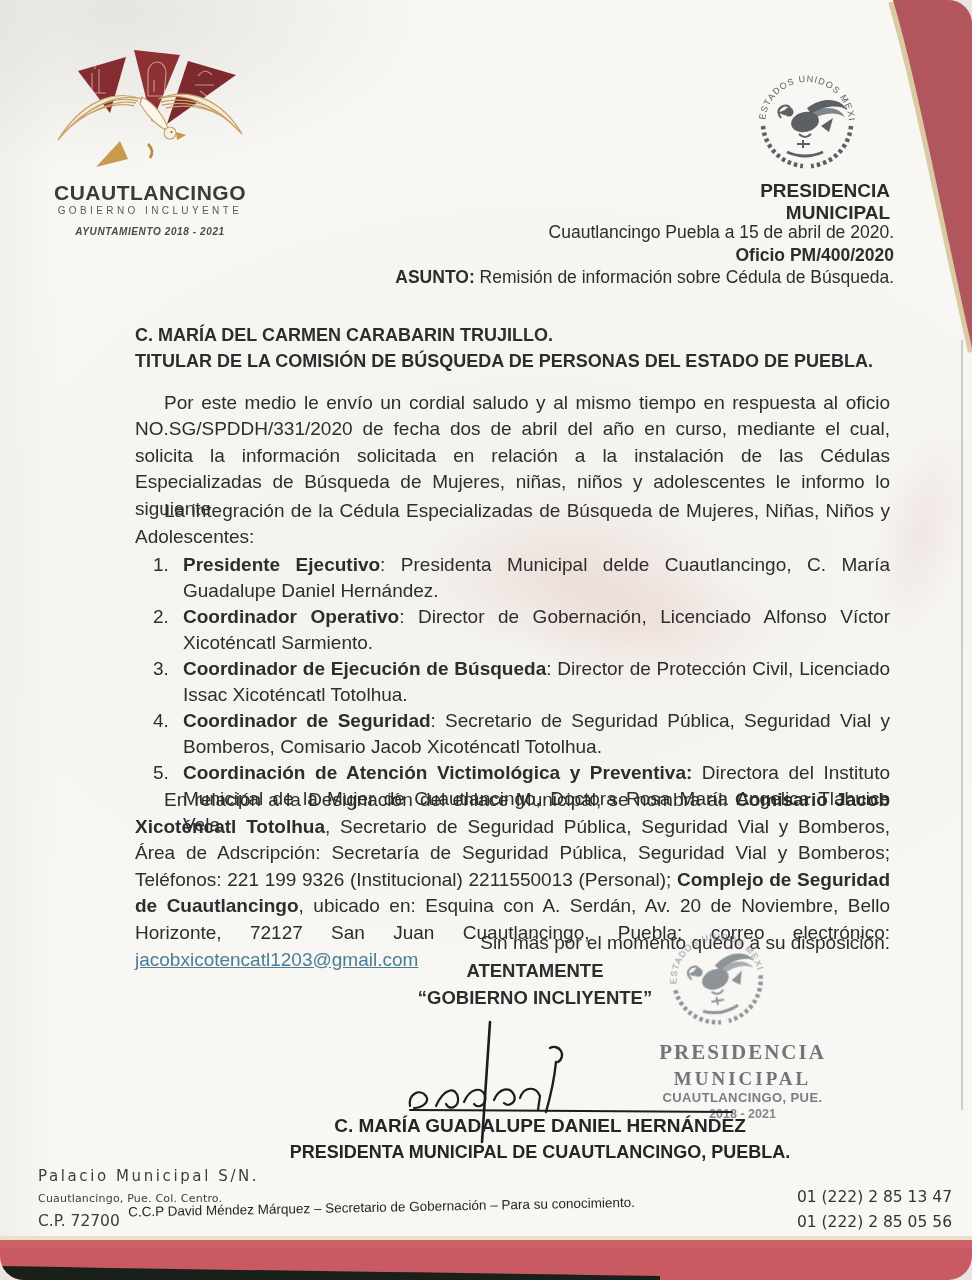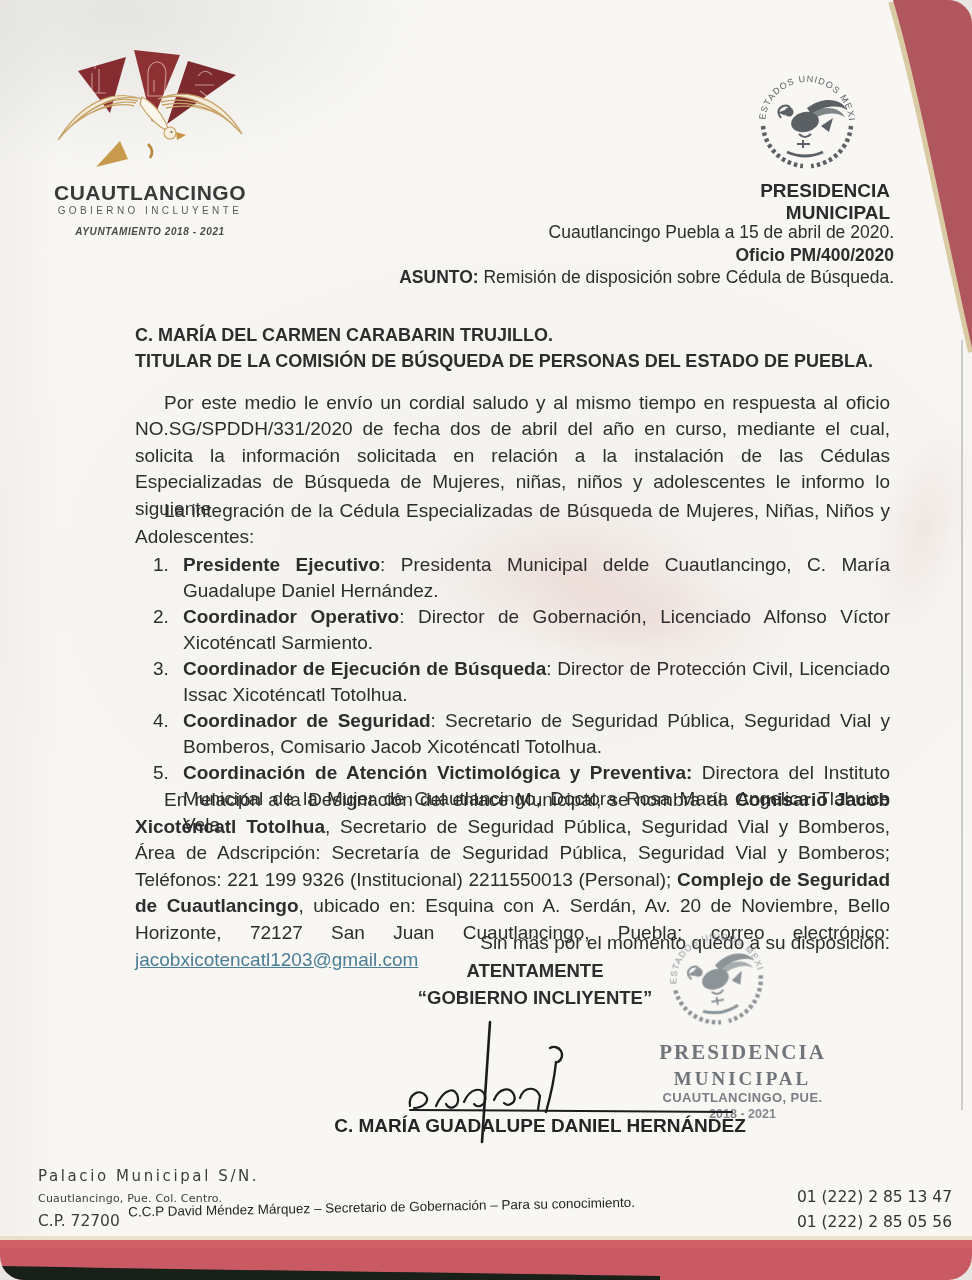--- a/index.html
+++ b/index.html
@@ -129,21 +129,21 @@
     <use href="#emblem"></use>
   </svg>
   <div class="abs office">
     <div>PRESIDENCIA</div>
     <div>MUNICIPAL</div>
   </div>
 
   <div class="abs hmeta">
     <div>Cuautlancingo Puebla a 15 de abril de 2020.</div>
     <div class="b">Oficio PM/400/2020</div>
-    <div><span class="b">ASUNTO:</span><span> Remisión de disposición sobre Cédula de Búsqueda.</span></div>
+    <div><span class="b">ASUNTO:</span><span> Remisión de información sobre Cédula de Búsqueda.</span></div>
   </div>
 
   <div class="abs copy addressee">
     <div>C. MARÍA DEL CARMEN CARABARIN TRUJILLO.</div>
     <div>TITULAR DE LA COMISIÓN DE BÚSQUEDA DE PERSONAS DEL ESTADO DE PUEBLA.</div>
   </div>
 
   <div class="abs copy p1 indent">Por este medio le envío un cordial saludo y al mismo tiempo en respuesta al oficio NO.SG/SPDDH/331/2020 de fecha dos de abril del año en curso, mediante el cual, solicita la información solicitada en relación a la instalación de las Cédulas Especializadas de Búsqueda de Mujeres, niñas, niños y adolescentes le informo lo siguiente</div>
   <div class="abs copy p2 indent">La integración de la Cédula Especializadas de Búsqueda de Mujeres, Niñas, Niños y Adolescentes:</div>
 
@@ -201,20 +201,21 @@
       <path d="M62,86 C68,72 80,70 83,80 C85,89 76,93 72,88" stroke-width="2.2"></path>
       <path d="M92,84 C97,72 108,70 112,79 C115,87 106,91 102,87" stroke-width="2.2"></path>
       <path d="M118,82 C122,70 134,70 138,80 L136,94" stroke-width="2.2"></path>
       <path d="M148,32 a8,8 0 1 1 8,14" stroke-width="2.4"></path>
       <path d="M154,46 C152,66 148,82 144,96" stroke-width="2.4"></path>
     </g>
   </svg>
 
   <div class="abs name-block">
     <div class="name-line">C. MARÍA GUADALUPE DANIEL HERNÁNDEZ</div>
+    <div class="role-line">PRESIDENTA MUNICIPAL DE CUAUTLANCINGO, PUEBLA.</div>
   </div>
 
   <div class="abs f-address">
     <div class="f-a1">Palacio Municipal S/N.</div>
     <div class="f-a2">Cuautlancingo, Pue. Col. Centro.</div>
     <div class="f-a3">C.P. 72700</div>
   </div>
   <div class="abs ccp">C.C.P David Méndez Márquez – Secretario de Gobernación – Para su conocimiento.</div>
   <div class="abs phones">
     <div>01 (222) 2 85 13 47</div>

